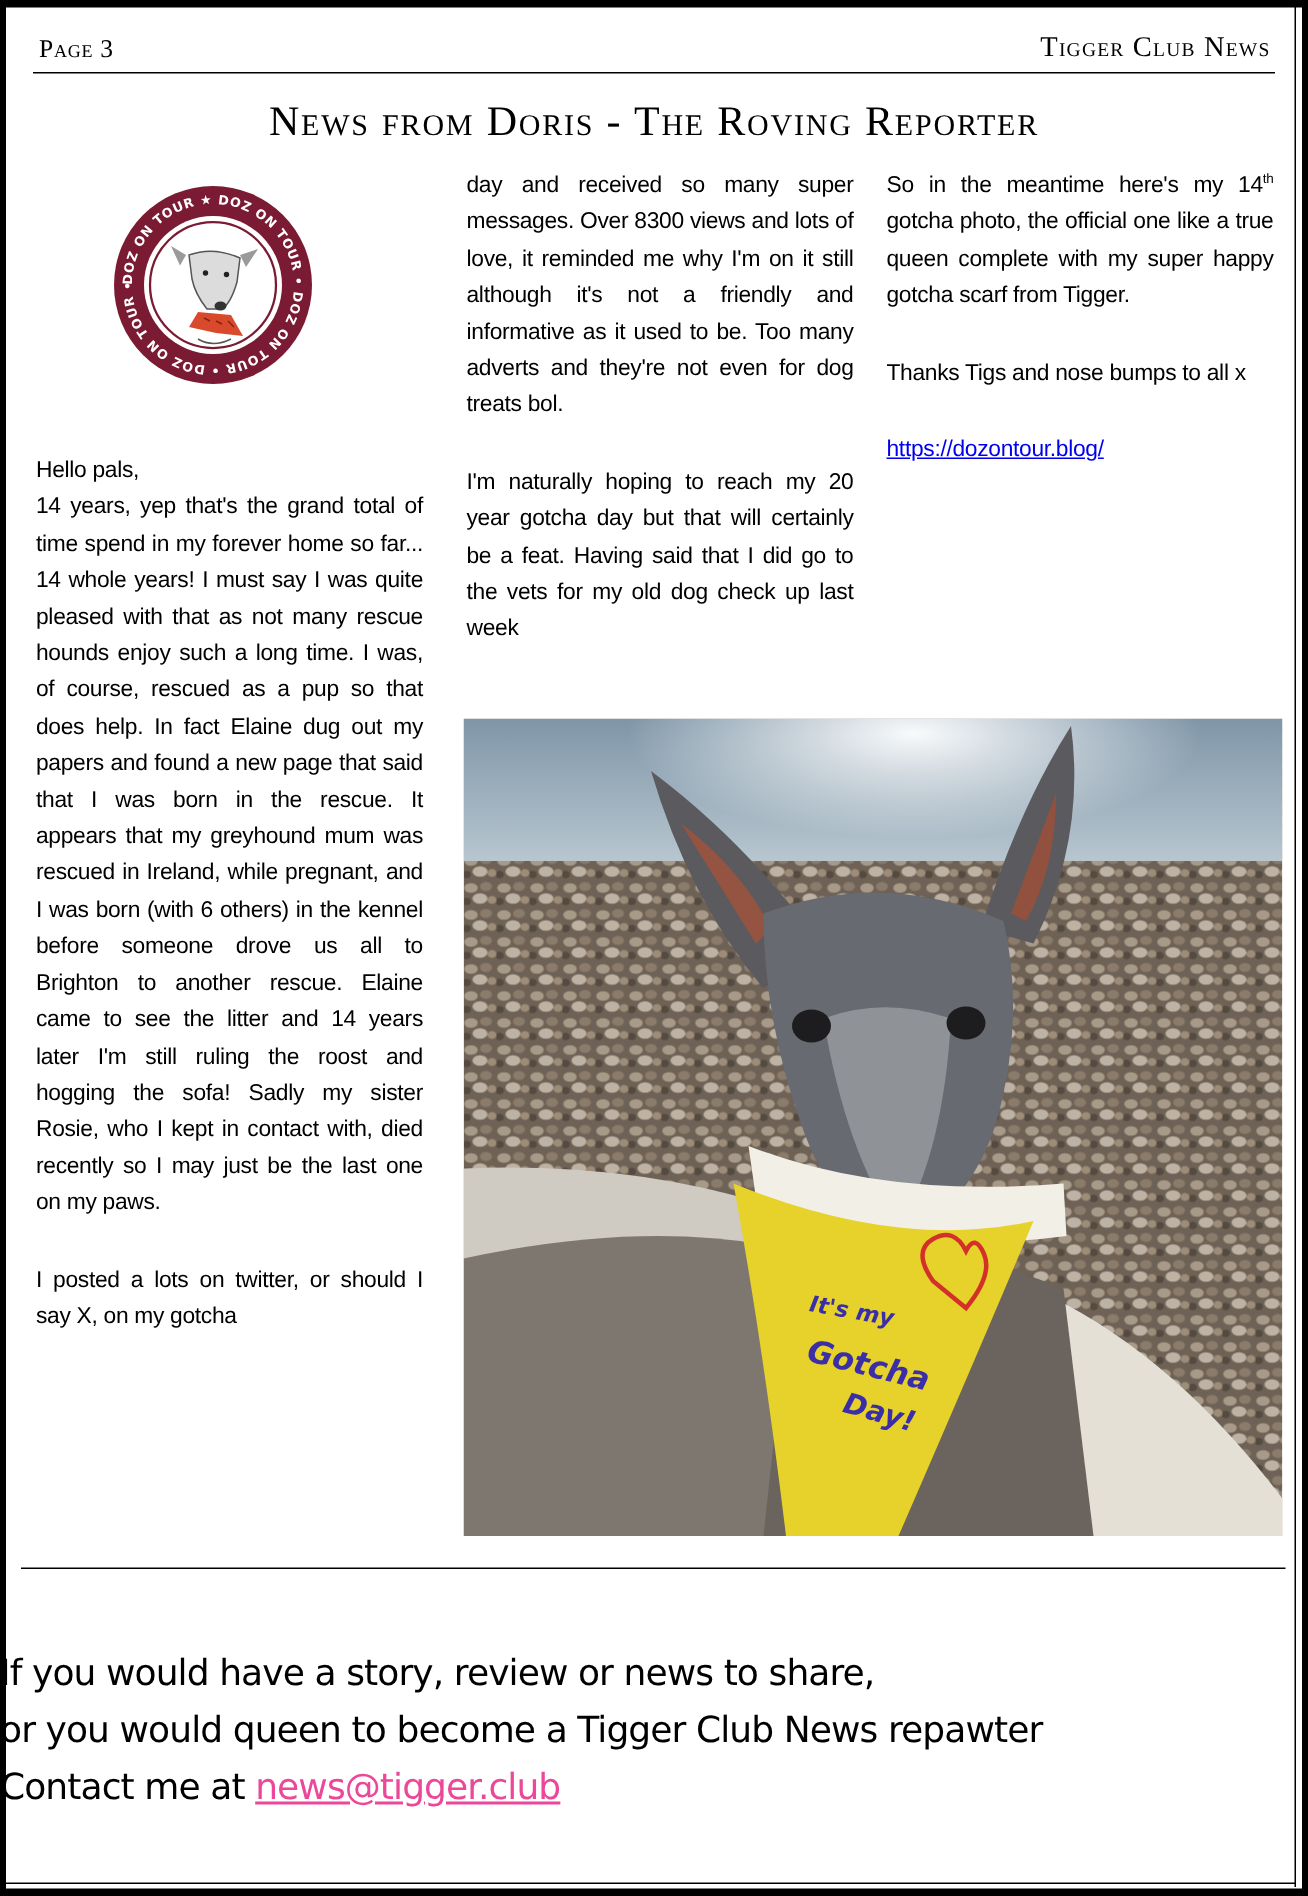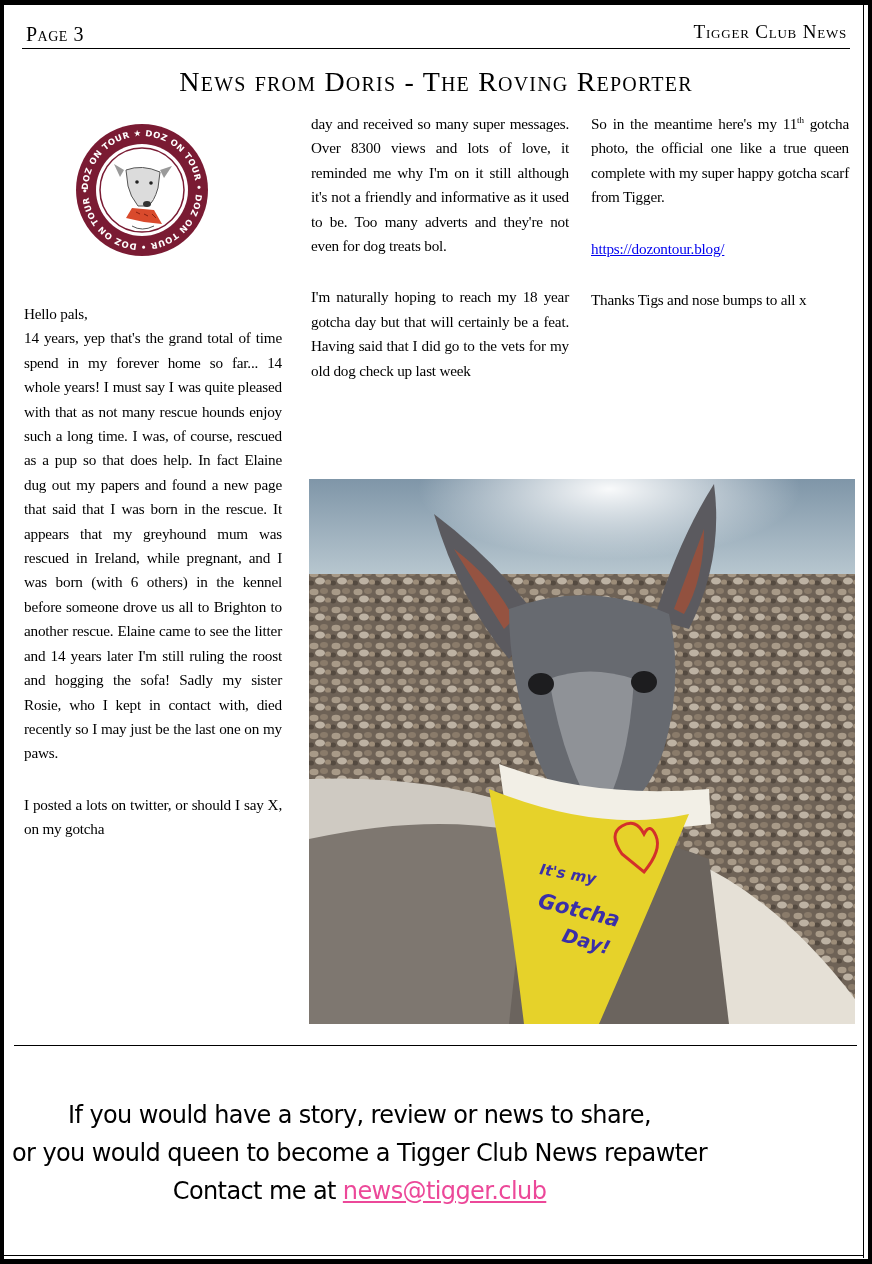--- a/index.html
+++ b/index.html
@@ -5,42 +5,42 @@
     html, body { margin: 0; padding: 0; background: #ffffff; }
     body { width: 872px; height: 1264px; position: relative; overflow: hidden; font-family: "Liberation Sans", sans-serif; color: #000; }
     .frame-top { position: absolute; left: 0; top: 0; width: 872px; height: 5px; background: #000; }
     .frame-left { position: absolute; left: 0; top: 0; width: 4px; height: 1264px; background: #000; }
     .frame-right-outer { position: absolute; left: 868px; top: 0; width: 4px; height: 1264px; background: #000; }
     .frame-right-inner { position: absolute; left: 863px; top: 0; width: 1px; height: 1258px; background: #000; }
     .frame-bottom-outer { position: absolute; left: 0; top: 1259px; width: 872px; height: 5px; background: #000; }
     .frame-bottom-inner { position: absolute; left: 4px; top: 1255px; width: 860px; height: 1px; background: #000; }
 
     .header { position: absolute; left: 24px; top: 20px; width: 823px; height: 26px; }
-    .page-label { position: absolute; left: 2px; top: 3px; font-family: "Liberation Serif", serif; font-variant: small-caps; font-size: 20px; letter-spacing: 0.5px; }
+    .page-label { position: absolute; left: 2px; top: 3px; font-family: "Liberation Serif", serif; font-variant: small-caps; font-size: 17px; letter-spacing: 0.5px; }
     .pub-name { position: absolute; right: 0; top: 1px; font-family: "Liberation Serif", serif; font-variant: small-caps; font-size: 19px; letter-spacing: 0.8px; margin-left: 32px; }
     .header-rule { position: absolute; left: 22px; top: 48px; width: 828px; height: 1px; background: #000; }
 
     .title { position: absolute; left: 0; top: 66px; width: 872px; text-align: center; font-family: "Liberation Serif", serif; font-variant: small-caps; font-size: 28px; letter-spacing: 1.2px; }
 
     .logo { position: absolute; left: 74px; top: 122px; width: 136px; height: 136px; }
 
-    .col { position: absolute; font-family: Liberation Serif, serif; font-size: 15.2px; line-height: 24.4px; text-align: justify; letter-spacing: -0.2px; }
+    .col { position: absolute; font-family: Liberation Sans, sans-serif; font-size: 15.2px; line-height: 24.4px; text-align: justify; letter-spacing: -0.2px; }
     .col p { margin: 0; }
     .col p + p { margin-top: 27px; }
     .col1 { left: 24px; top: 302px; width: 258px; }
     .col2 { left: 311px; top: 112px; width: 258px; }
     .col3 { left: 591px; top: 112px; width: 258px; }
     .col a { color: #0000ee; text-decoration: underline; }
     sup { font-size: 9px; line-height: 0; vertical-align: super; }
 
     .photo { position: absolute; left: 309px; top: 479px; width: 546px; height: 545px; overflow: hidden; }
 
     .bottom-rule { position: absolute; left: 14px; top: 1045px; width: 843px; height: 1px; background: #000; }
 
-    .footer { position: absolute; left: 0; top: 1096px; width: 719px; text-align: center; font-family: "DejaVu Sans", sans-serif; font-size: 24px; line-height: 38px; letter-spacing: -0.6px; }
+    .footer { position: absolute; left: 0; top: 1096px; width: 719px; font-family: "DejaVu Sans", sans-serif; font-size: 24px; line-height: 38px; letter-spacing: -0.6px; }
     .footer a { color: #ec4899; text-decoration: underline; }
   </style>
 </head>
 <body>
 
 <div class="frame-top"></div>
 <div class="frame-left"></div>
 <div class="frame-right-outer"></div>
 <div class="frame-right-inner"></div>
 <div class="frame-bottom-outer"></div>
@@ -78,27 +78,27 @@
   </svg>
 </div>
 
 <div class="col col1">
   <p style="margin-bottom:0;"><span>Hello pals,</span><br><span>14 years, yep that's the grand total of time spend in my forever home so far... 14 whole years! I must say I was quite pleased with that as not many rescue hounds enjoy such a long time. I was, of course, rescued as a pup so that does help. In fact Elaine dug out my papers and found a new page that said that I was born in the rescue. It appears that my greyhound mum was rescued in Ireland, while pregnant, and I was born (with 6 others) in the kennel before someone drove us all to Brighton to another rescue. Elaine came to see the litter and 14 years later I'm still ruling the roost and hogging the sofa! Sadly my sister Rosie, who I kept in contact with, died recently so I may just be the last one on my paws.</span></p>
   <p>I posted a lots on twitter, or should I say X, on my gotcha</p>
 </div>
 
 <div class="col col2">
   <p>day and received so many super messages. Over 8300 views and lots of love, it reminded me why I'm on it still although it's not a friendly and informative as it used to be. Too many adverts and they're not even for dog treats bol.</p>
-  <p>I'm naturally hoping to reach my 18 year gotcha day but that will certainly be a feat. Having said that I did go to the vets for my old dog check up last week</p>
+  <p>I'm naturally hoping to reach my 20 year gotcha day but that will certainly be a feat. Having said that I did go to the vets for my old dog check up last week</p>
 </div>
 
 <div class="col col3">
-  <p><span>So in the meantime here's my 11</span><sup>th</sup><span> gotcha photo, the official one like a true queen complete with my super happy gotcha scarf from Tigger.</span></p>
+  <p><span>So in the meantime here's my 14</span><sup>th</sup><span> gotcha photo, the official one like a true queen complete with my super happy gotcha scarf from Tigger.</span></p>
+  <p>Thanks Tigs and nose bumps to all x</p>
   <p><a href="#">https://dozontour.blog/</a></p>
-  <p>Thanks Tigs and nose bumps to all x</p>
 </div>
 
 <div class="photo">
   <svg width="546" height="545" viewBox="0 0 546 545">
     <defs>
       <linearGradient id="sea" x1="0" y1="0" x2="0" y2="1">
         <stop offset="0" stop-color="#7f96a8"></stop>
         <stop offset="1" stop-color="#b7c6cf"></stop>
       </linearGradient>
       <radialGradient id="sun" cx="0.55" cy="0.05" r="0.35">

